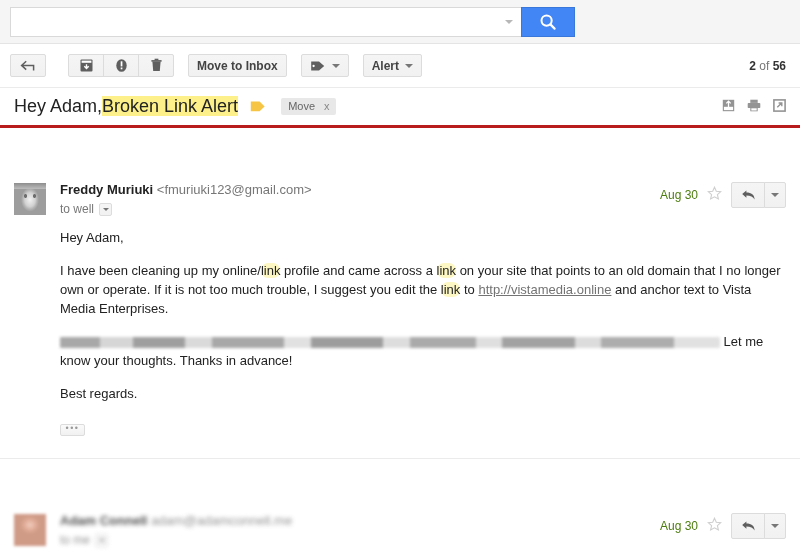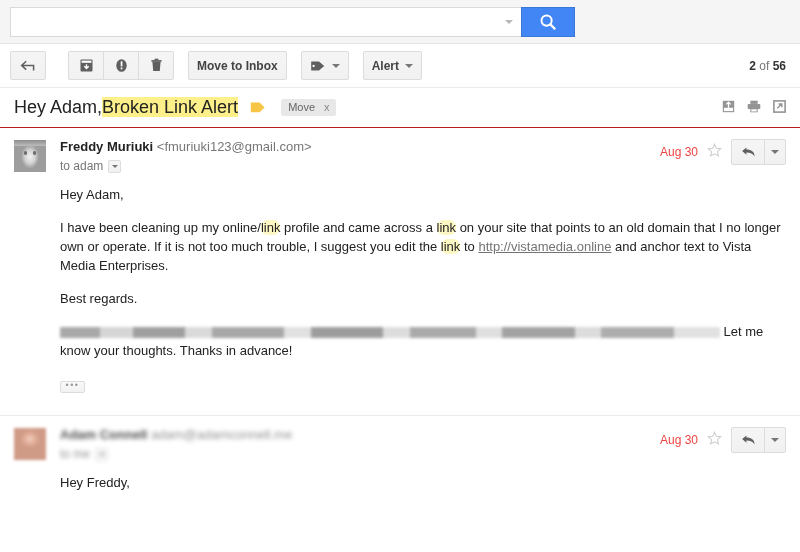--- a/index.html
+++ b/index.html
@@ -75,21 +75,21 @@
   .toolbar {
     height: 44px;
     background: #ffffff;
     border-bottom: 1px solid #ebebeb;
     display: flex;
     align-items: center;
     padding: 0 10px;
     position: relative;
   }
   .btn {
-    height: 29px;
+    height: 23px;
     min-width: 36px;
     background: linear-gradient(to bottom,#f5f5f5,#f1f1f1);
     border: 1px solid #dcdcdc;
     border-radius: 2px;
     display: flex;
     align-items: center;
     justify-content: center;
     cursor: pointer;
     padding: 0 8px;
     color: #444;
@@ -117,21 +117,21 @@
     color: #777;
   }
   .counter b { color: #333; font-weight: bold; }
 
   
   .subject-row {
     height: 40px;
     display: flex;
     align-items: center;
     padding: 0 14px 0 14px;
-    border-bottom: 1px solid #b91c1c;
+    border-bottom: 3px solid #b91c1c;
     position: relative;
   }
   .subject-text {
     font-size: 18px;
     color: #222;
     font-weight: normal;
     white-space: nowrap;
   }
   .hl { background: #fdf7c3; border-radius: 7px; }
   .hl-strong { background: #fdf08a; }
@@ -157,21 +157,21 @@
   }
   .subject-actions .ico { cursor: pointer; opacity: .72; }
 
   
   .message {
     padding: 10px 14px 0 14px;
     position: relative;
     border-top: 1px solid #ebebeb;
   }
   .message.first { border-top: none; }
-  .msg-head { display: flex; align-items: flex-start; }
+  .msg-head { display: flex; align-items: flex-start; margin-top: 43px; }
   .avatar {
     width: 32px; height: 32px;
     flex: 0 0 32px;
     margin-right: 14px;
     margin-top: 2px;
     background: #d8d8d8;
     overflow: hidden;
     position: relative;
   }
   .avatar.face1 {
@@ -223,21 +223,21 @@
     border-top: 3px solid #777;
   }
   .msg-right {
     display: flex;
     align-items: center;
     gap: 9px;
     margin-left: 10px;
     flex: 0 0 auto;
     padding-top: 1px;
   }
-  .msg-date { font-size: 12px; color: #ef4444; white-space: nowrap; }
+  .msg-date { font-size: 12px; color: #4d7c0f; white-space: nowrap; }
   .star { cursor: pointer; }
   .reply-grp { display: flex; }
   .reply-grp .btn { height: 26px; min-width: 34px; }
   .reply-grp .btn:first-child { border-radius: 2px 0 0 2px; }
   .reply-grp .btn:last-child { border-radius: 0 2px 2px 0; margin-left: -1px; min-width: 22px; padding: 0 6px; }
 
   
   .msg-body {
     margin-left: 46px;
     padding: 12px 0 12px 0;
@@ -397,21 +397,21 @@
 
 <div class="message first">
   <div class="msg-head">
     <div class="avatar face1"></div>
     <div class="msg-meta">
       <div class="sender-line">
         <span class="sender-name">Freddy Muriuki</span>
         <span class="sender-email">&lt;fmuriuki123@gmail.com&gt;</span>
       </div>
       <div class="to-line">
-        <span>to adam</span>
+        <span>to well</span>
         <span class="to-caret">
             <i></i>
           </span>
       </div>
     </div>
     <div class="msg-right">
       <span class="msg-date">Aug 30</span>
       <span class="star">
         <svg width="15" height="15" viewBox="0 0 15 15">
           <path d="M7.5 1.2 L9.3 5.3 L13.7 5.7 L10.4 8.7 L11.4 13 L7.5 10.8 L3.6 13 L4.6 8.7 L1.3 5.7 L5.7 5.3 Z" fill="none" stroke="#cfcfcf" stroke-width="1.1"></path>
@@ -428,24 +428,24 @@
         </span>
       </span>
     </div>
   </div>
 
   <div class="msg-body">
     <p>Hey Adam,</p>
     <p>
       <span>I have been cleaning up my online/</span><span class="hl">link</span><span> profile and came across a </span><span class="hl">link</span><span> on your site that points to an old domain that I no longer own or operate. If it is not too much trouble, I suggest you edit the </span><span class="hl">link</span><span> to </span><a class="lnk" href="#">http://vistamedia.online</a><span> and anchor text to Vista Media Enterprises.</span>
     </p>
-    <p>Best regards.</p>
     <p>
       <span class="redact-gray" style="width:660px;height:11px;"></span><span> Let me know your thoughts. Thanks in advance!</span>
     </p>
+    <p>Best regards.</p>
     <p style="margin-bottom:10px">
       <span class="expand-btn">•••</span>
     </p>
   </div>
 </div>
 
 <div class="message">
   <div class="msg-head">
     <div class="avatar face2"></div>
     <div class="msg-meta">

